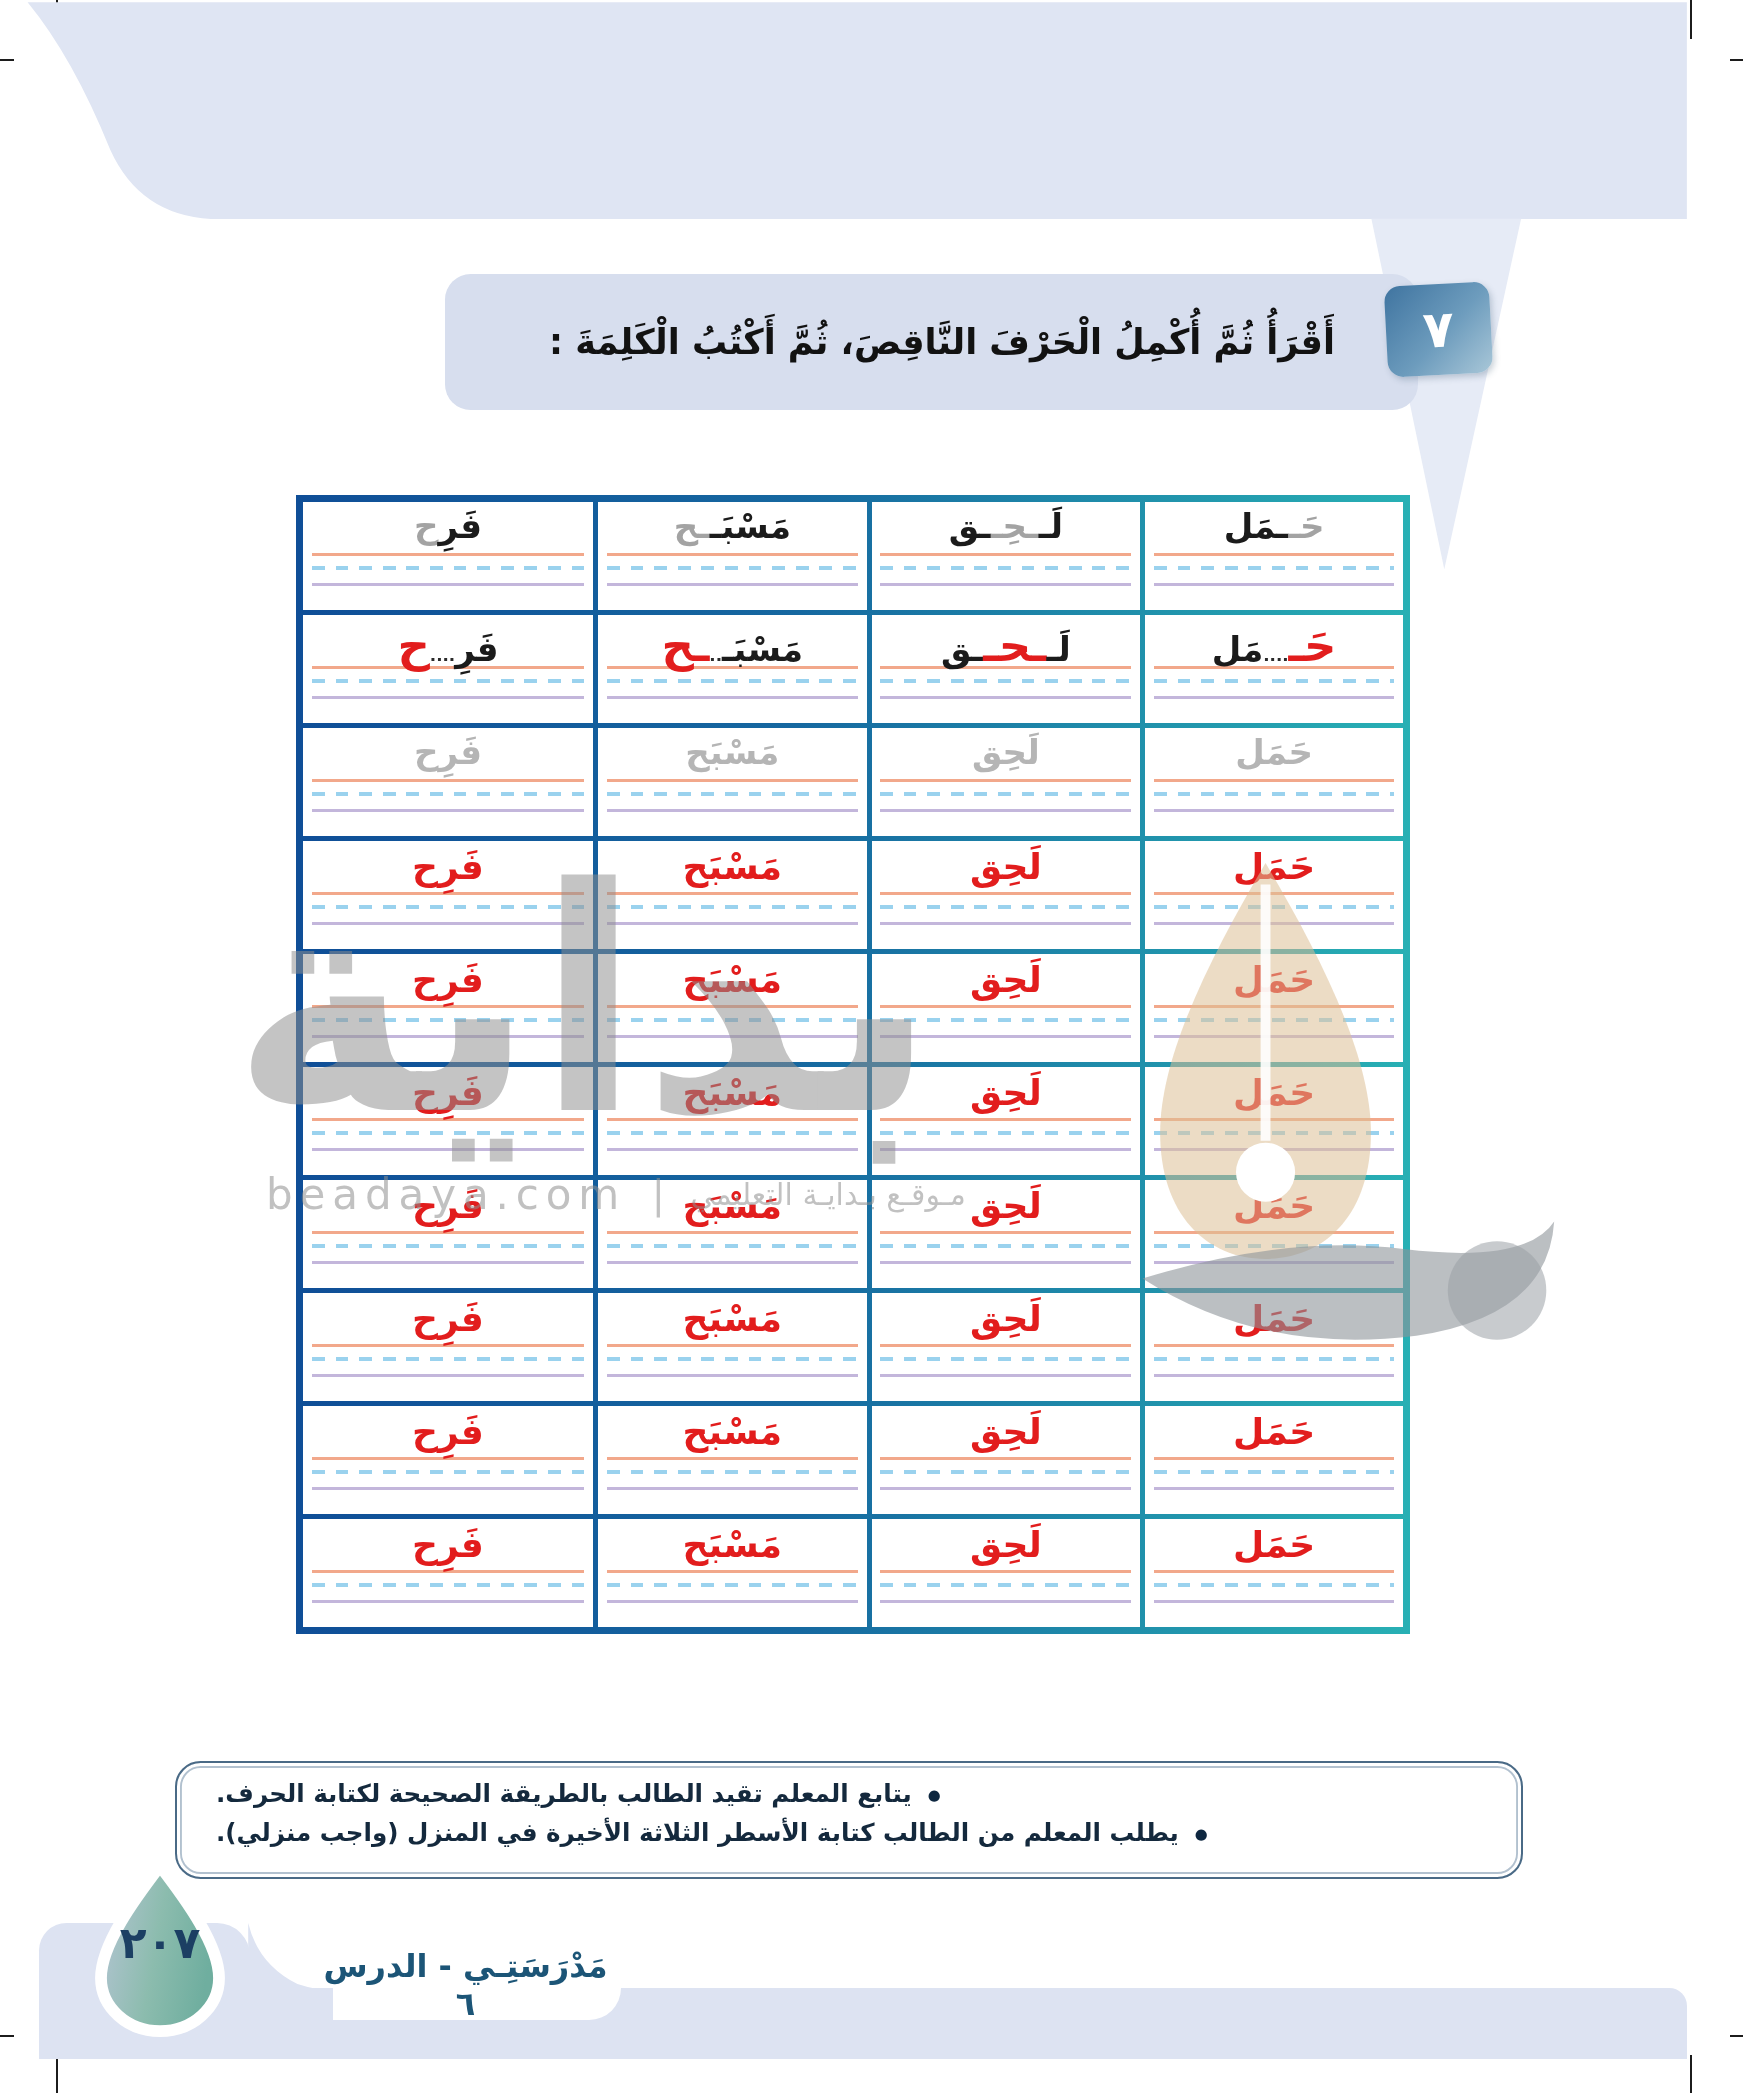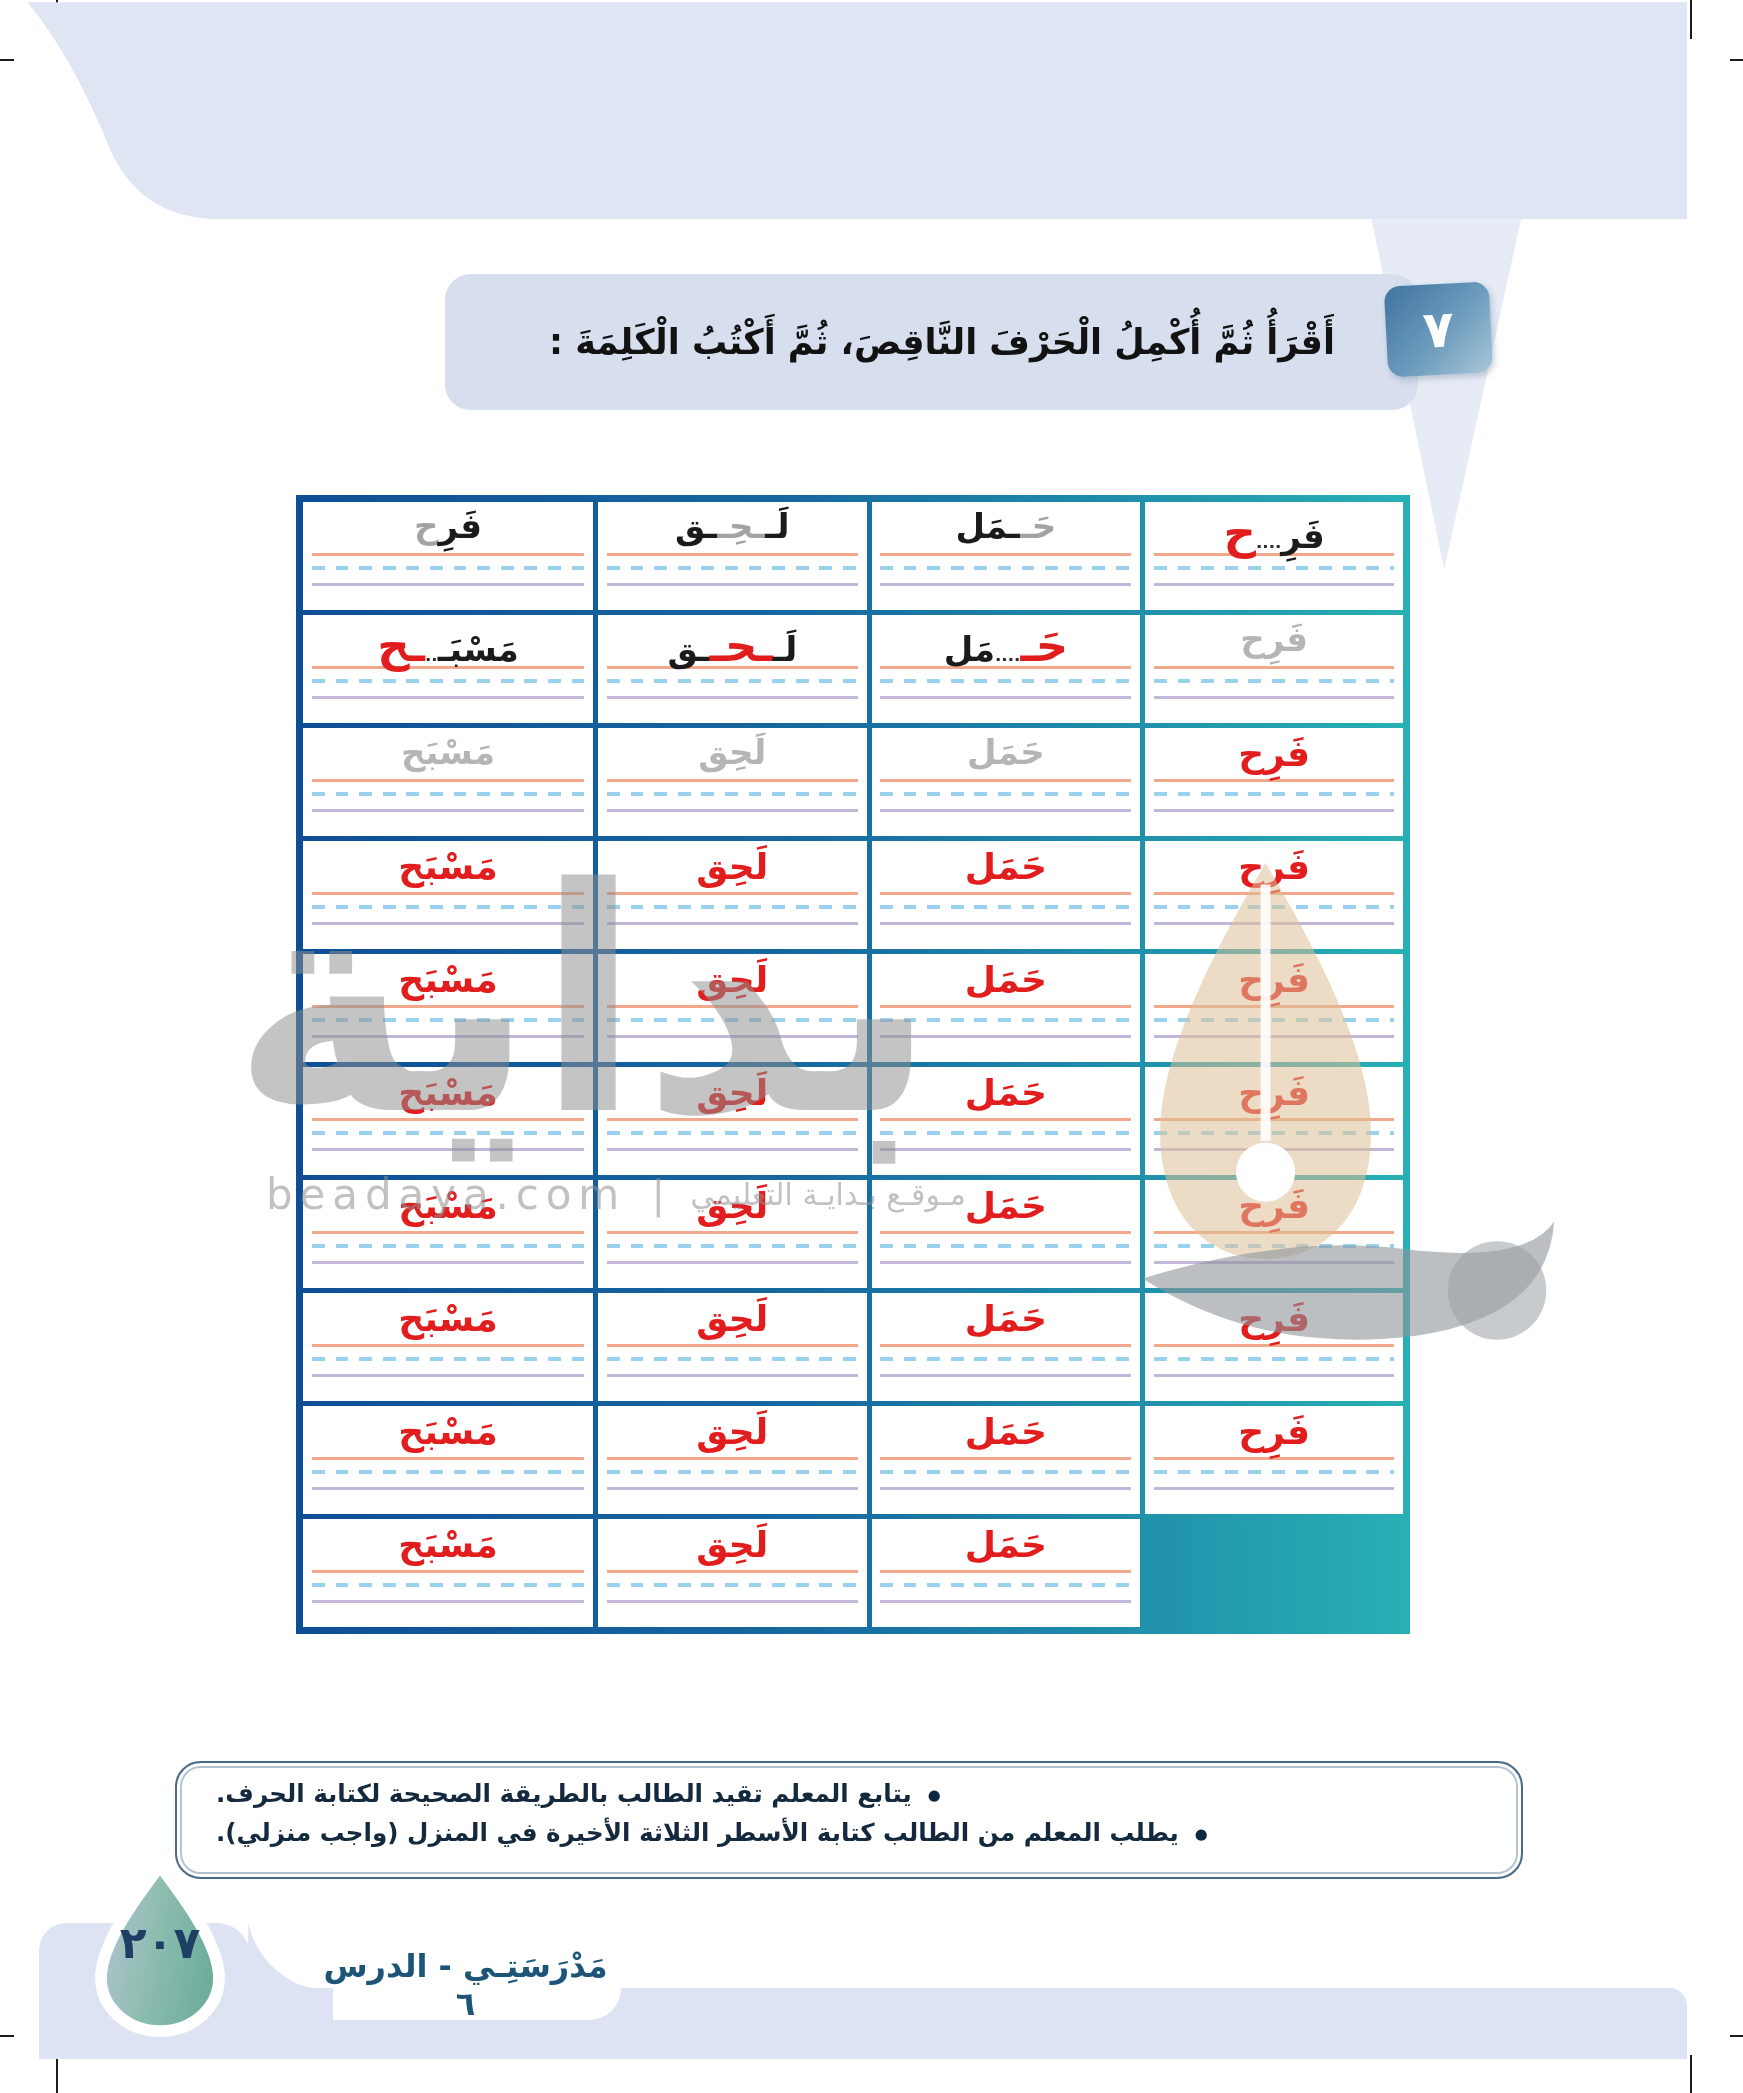--- a/index.html
+++ b/index.html
@@ -112,20 +112,26 @@
   </div>
 
   <div class="ptable">
       <div class="cell r-prompt">
         <div class="word"><span class="s-ink">فَرِ</span><span class="s-ghost">ح</span></div>
         <div class="gline line-a"></div>
         <div class="gline line-b"></div>
         <div class="gline line-c"></div>
       </div>
       <div class="cell r-prompt">
+        <div class="word"><span class="s-ink">مَسْبَـ</span><span class="s-ghost">ـح</span></div>
+        <div class="gline line-a"></div>
+        <div class="gline line-b"></div>
+        <div class="gline line-c"></div>
+      </div>
+      <div class="cell r-prompt">
         <div class="word"><span class="s-ink">لَـ</span><span class="s-ghost">ـحِـ</span><span class="s-ink">ـق</span></div>
         <div class="gline line-a"></div>
         <div class="gline line-b"></div>
         <div class="gline line-c"></div>
       </div>
       <div class="cell r-prompt">
         <div class="word"><span class="s-ghost">حَـ</span><span class="s-ink">ـمَل</span></div>
         <div class="gline line-a"></div>
         <div class="gline line-b"></div>
         <div class="gline line-c"></div>

